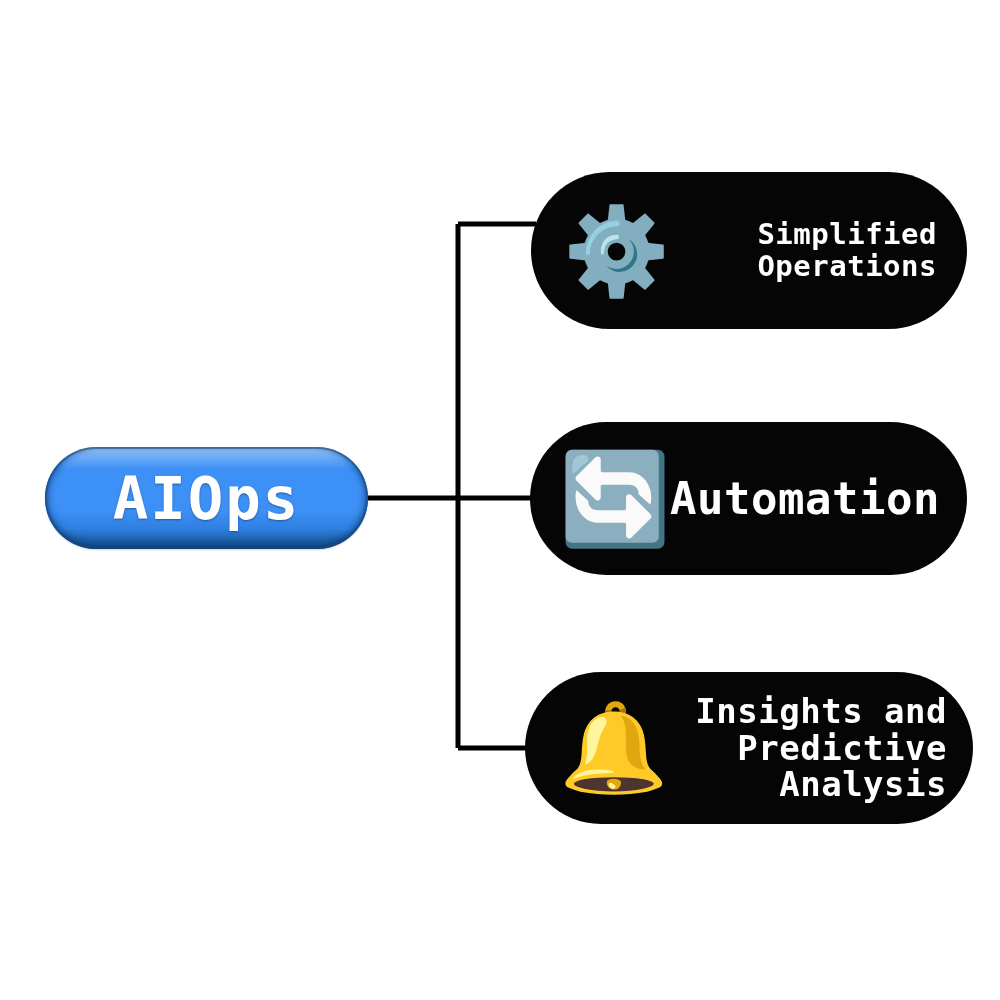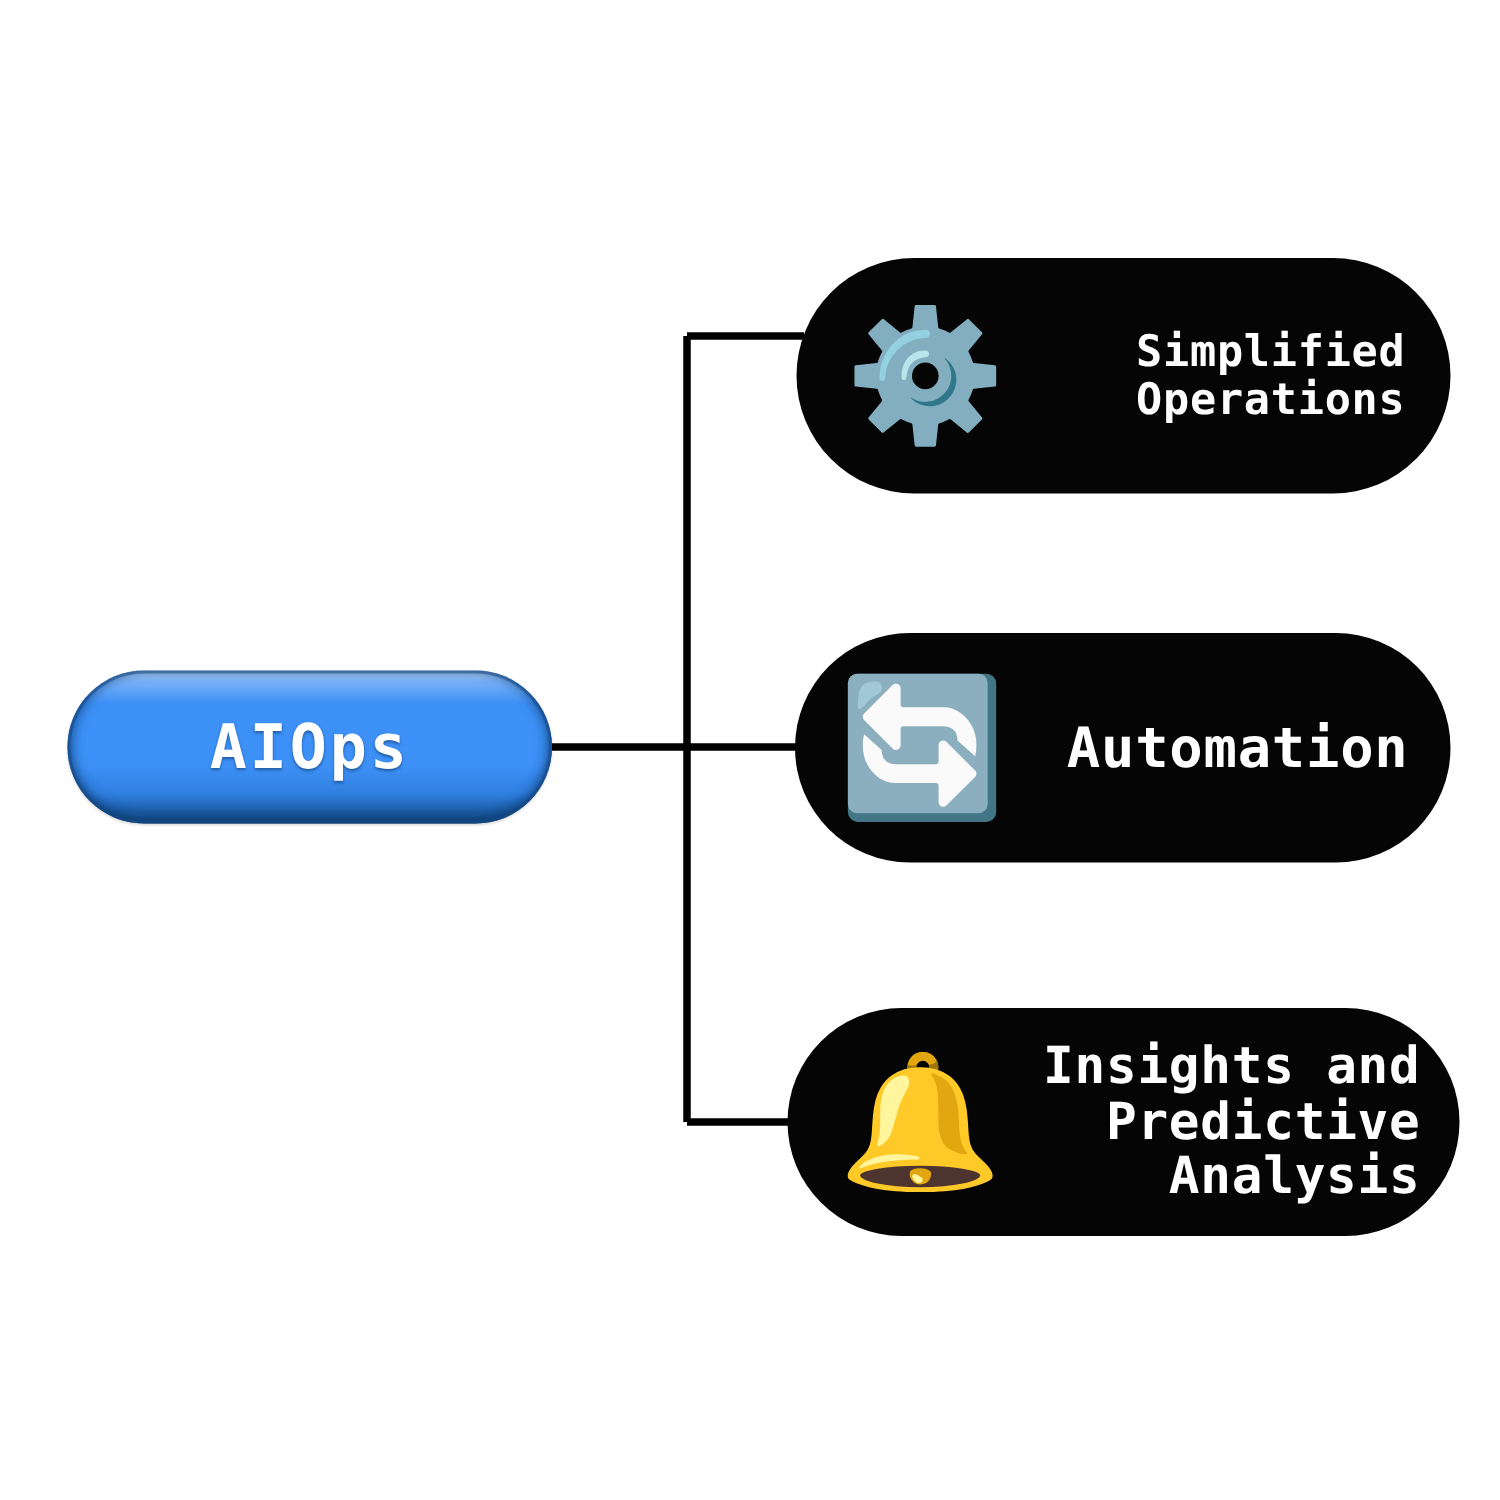--- a/index.html
+++ b/index.html
@@ -52,21 +52,21 @@
       inset -3px 0 9px -2px rgba(12, 52, 100, 0.75),
       inset 0 -4px 10px -3px rgba(10, 45, 88, 0.7),
       0 1px 2px rgba(0, 0, 0, 0.18);
     display: flex;
     align-items: center;
     justify-content: center;
     box-sizing: border-box;
   }
   .root-node .root-label {
     color: #ffffff;
-    font-size: 41px;
+    font-size: 59px;
     font-weight: bold;
     letter-spacing: 2px;
     line-height: 1;
     text-shadow: 0 1px 2px rgba(12, 50, 95, 0.55);
     white-space: nowrap;
     user-select: none;
   }
 
   
   .branch-node {
@@ -111,21 +111,21 @@
   
   #node-automation {
     left: 530px;
     top: 422px;
     width: 437px;
     height: 153px;
     border-radius: 77px;
     padding: 0 28px 0 30px;
   }
   #node-automation .branch-icon { font-size: 90px; width: 110px; }
-  #node-automation .branch-label { font-size: 37px; letter-spacing: 0.5px; }
+  #node-automation .branch-label { font-size: 44px; letter-spacing: 0.5px; }
 
   
   #node-insights-predictive-analysis {
     left: 525px;
     top: 672px;
     width: 448px;
     height: 152px;
     border-radius: 76px;
     padding: 0 26px 0 30px;
   }

